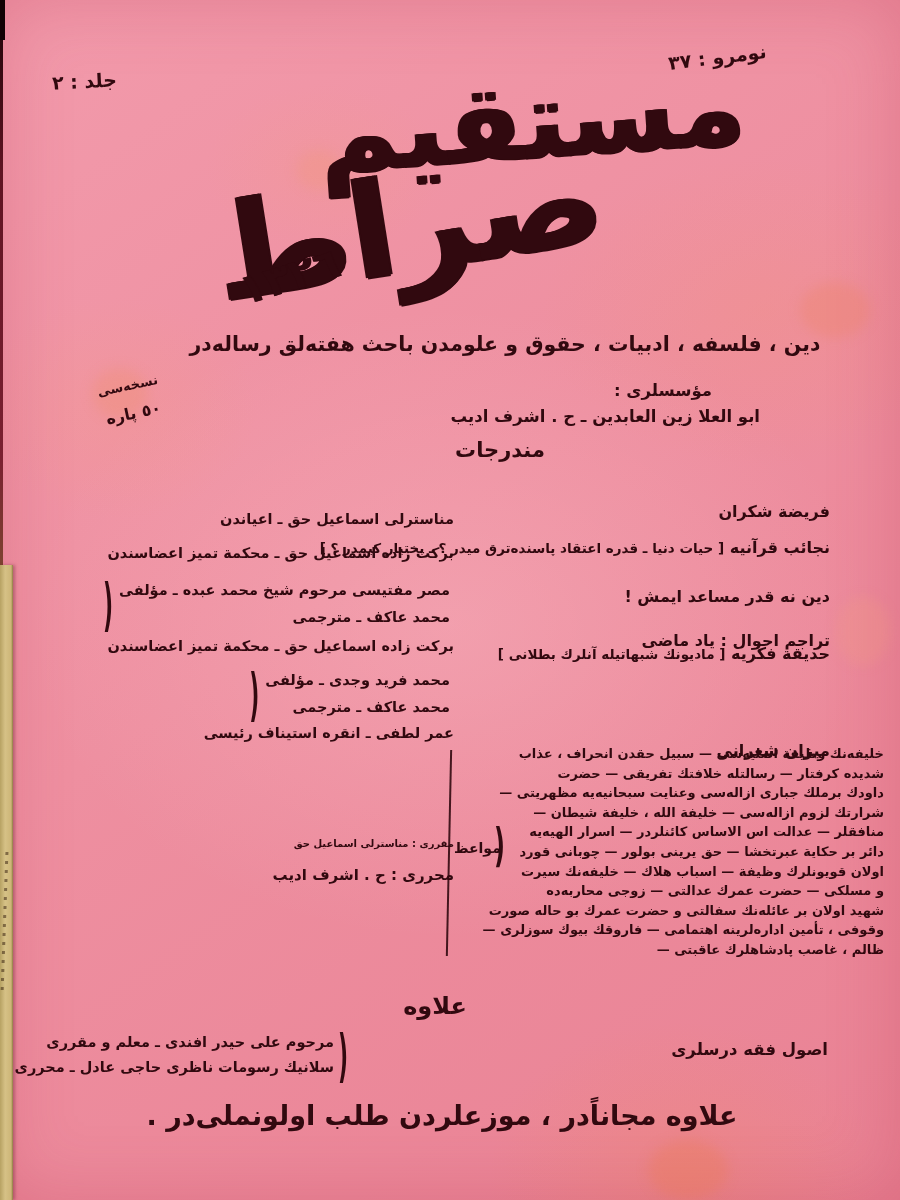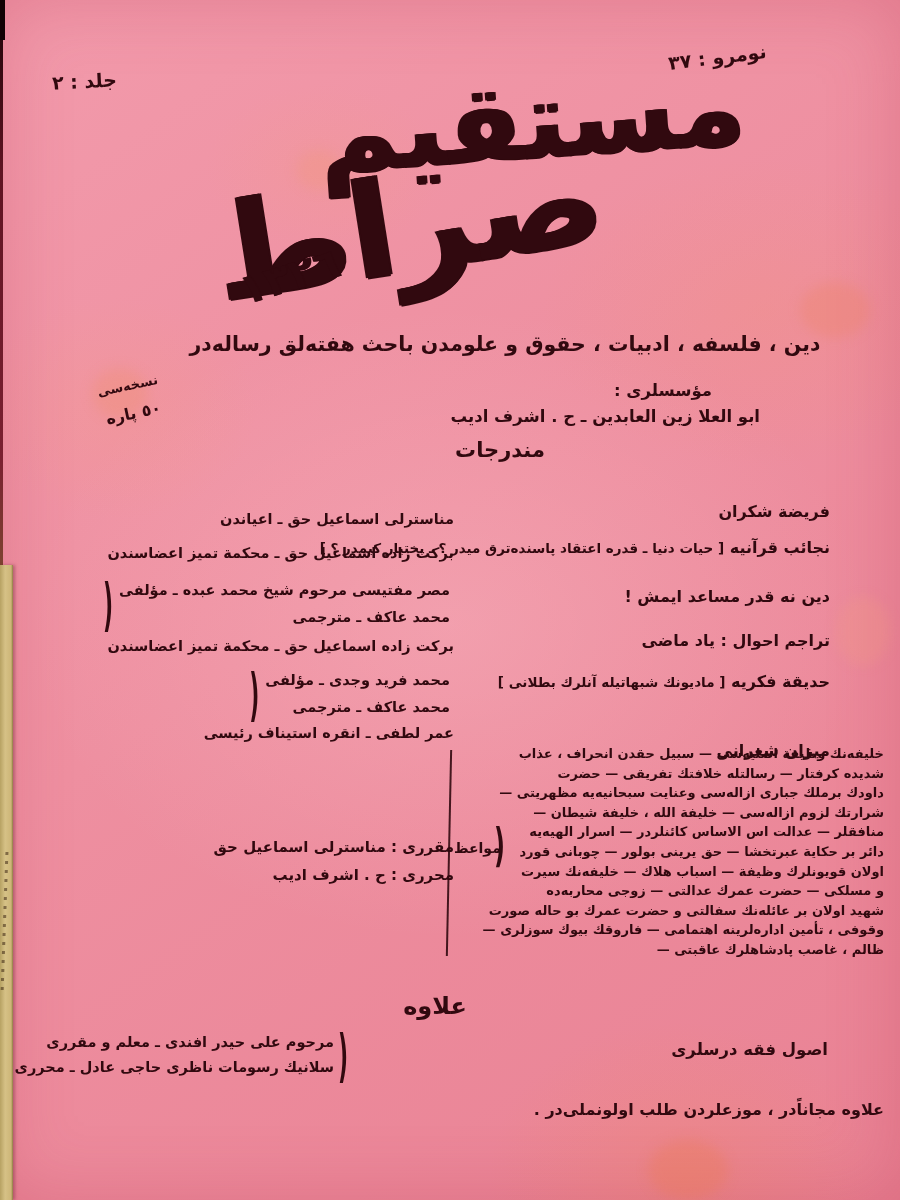--- a/index.html
+++ b/index.html
@@ -73,30 +73,30 @@
   
   .mevaiz{position:absolute;left:446px;top:742px;width:440px;height:222px;}
   .mevaiz-rule{position:absolute;left:2px;top:8px;width:2px;height:206px;
     background:rgba(49,9,15,.9);transform:rotate(1.2deg);}
   .mevaiz-label{position:absolute;left:8px;top:98px;font-size:14px;font-weight:bold;}
   .mevaiz-brace{position:absolute;left:48px;top:90px;font-size:24px;font-weight:bold;
     transform:scaleY(1.9);}
   .mevaiz-lines{position:absolute;left:62px;right:2px;top:2px;text-align:right;}
   .mevaiz-lines .mline{font-size:13px;font-weight:bold;line-height:19.6px;white-space:nowrap;}
 
-  .presenter{position:absolute;right:446px;top:838px;font-size:15px;font-weight:bold;}
+  .presenter{position:absolute;right:446px;top:838px;font-size:10px;font-weight:bold;}
   .writer{position:absolute;right:446px;top:866px;font-size:15px;font-weight:bold;}
 
   .supp-heading{position:absolute;left:380px;top:992px;width:110px;text-align:center;
     font-size:24px;font-weight:bold;}
   .supp-title{position:absolute;right:72px;top:1040px;font-size:16.5px;font-weight:bold;text-align:right;}
   .supp-authors{position:absolute;right:566px;top:1030px;text-align:right;white-space:nowrap;}
   .supp-authors .line{font-size:14.5px;font-weight:bold;line-height:25px;}
-  .supp-note{position:absolute;left:0;right:16px;top:1100px;
-    font-size:16px;font-weight:bold;}
+  .supp-note{position:absolute;left:0;right:16px;top:1100px;text-align:center;
+    font-size:27px;font-weight:bold;}
 </style>
 </head>
 <body>
 
 <div class="page">
 
   <div class="edge-top-line"></div>
   <div class="edge-corner"></div>
   <div class="edge-strip"></div>
   <div class="edge-scribble"></div>
@@ -126,21 +126,21 @@
 
   <div class="toc-heading">مندرجات</div>
 
   <div class="toc-title" style="top:502px;">فريضة شكران</div>
   <div class="toc-title" style="top:538px;">
     <span>نجائب قرآنيه</span>
     <span class="detail">[ حيات دنيا ـ قدره اعتقاد پاسنده‌ترق ميدر ؟ ـ بختيار كيمدر ؟ ]</span>
   </div>
   <div class="toc-title" style="top:587px;">دين نه قدر مساعد ايمش !</div>
   <div class="toc-title" style="top:631px;">تراجم احوال : ياد ماضى</div>
-  <div class="toc-title" style="top:672px;">
+  <div class="toc-title" style="top:644px;">
     <span>حديقة فكريه</span>
     <span class="detail">[ ماديونك شبهاتيله آنلرك بطلانى ]</span>
   </div>
   <div class="toc-title" style="top:741px;">ميزان شعرانى</div>
 
   <div class="toc-author" style="top:511px;">مناسترلى اسماعيل حق ـ اعياندن</div>
   <div class="toc-author" style="top:545px;">بركت زاده اسماعيل حق ـ محكمة تميز اعضاسندن</div>
 
   <div class="author-group" style="top:577px;">
     <span class="brace">(</span>

